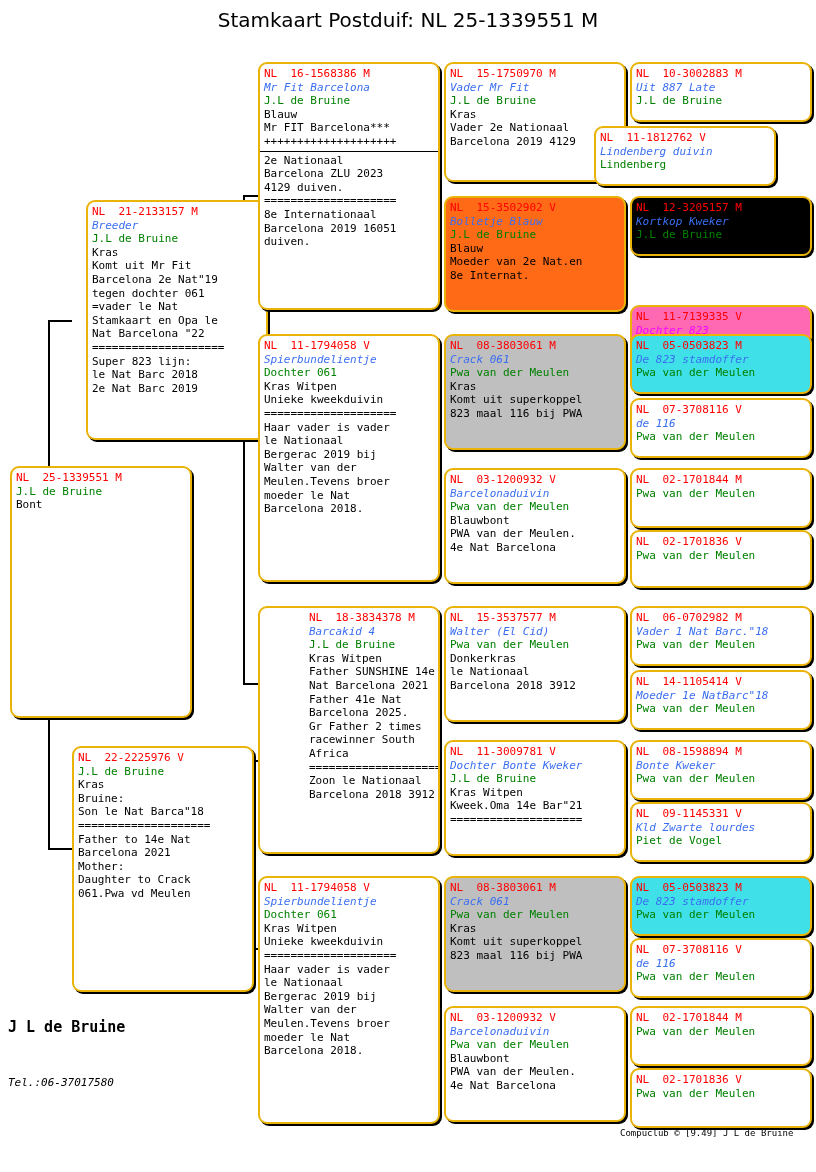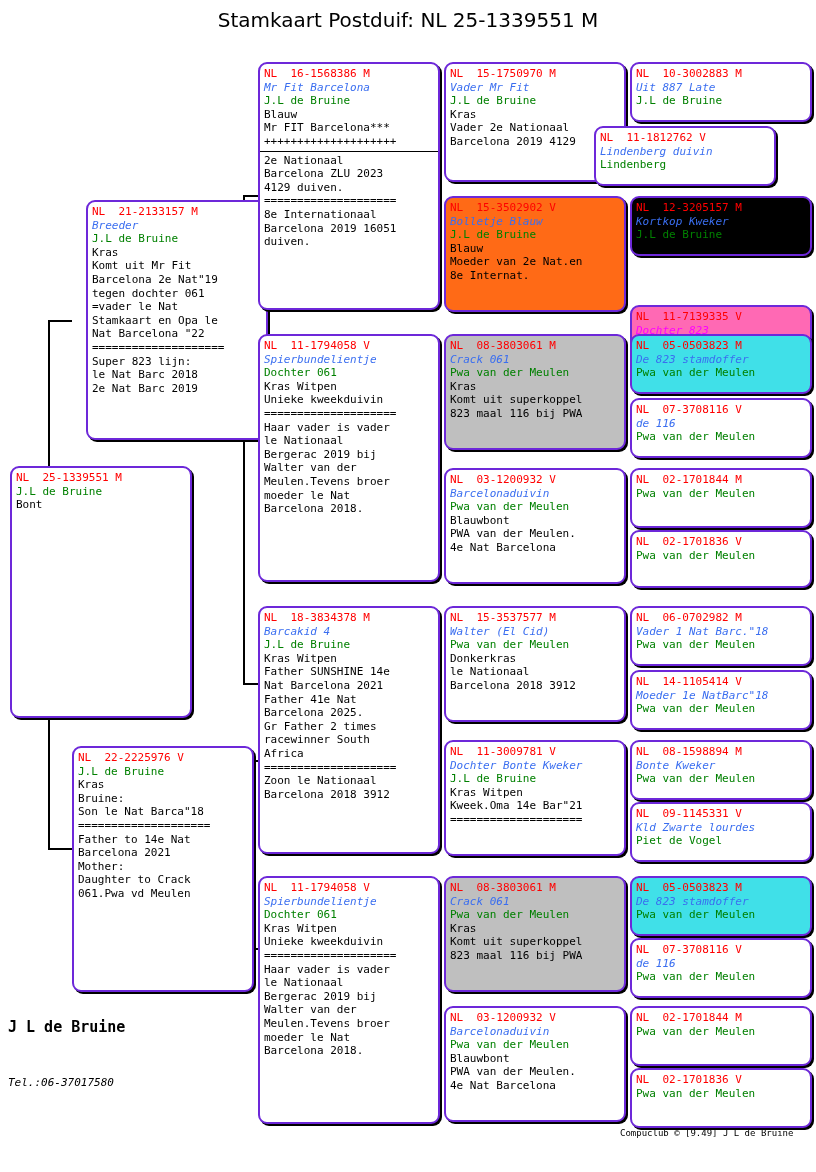--- a/index.html
+++ b/index.html
@@ -7,21 +7,21 @@
     width:816px;height:1172px;background:#ffffff;position:relative;
     font-family:"DejaVu Sans Mono","Liberation Mono",monospace;
   }
   #page-title{
     position:absolute;left:0;top:8px;width:816px;text-align:center;
     font-family:"DejaVu Sans","Liberation Sans",sans-serif;
     font-size:20px;color:#000;
   }
   .card{
     position:absolute;box-sizing:border-box;
-    border:2px solid #6d28d9;border-radius:9px;
+    border:2px solid #eab308;border-radius:9px;
     background:#ffffff;overflow:hidden;
     box-shadow:2px 2px 0 #000;
   }
   .card .ln{
     font-size:11px;line-height:13.6px;white-space:pre;
     padding:0 4px;
   }
   .pad{padding-top:3px;padding-bottom:3px;}
   .c-red{color:#ff0000;}
   .c-blue{color:#3a6ef0;font-style:italic;}
@@ -124,21 +124,21 @@
       <div class="ln c-black"></div>
       <div class="ln c-black">====================</div>
       <div class="ln c-black">Haar vader is vader</div>
       <div class="ln c-black">le Nationaal</div>
       <div class="ln c-black">Bergerac 2019 bij</div>
       <div class="ln c-black">Walter van der</div>
       <div class="ln c-black">Meulen.Tevens broer</div>
       <div class="ln c-black">moeder le Nat</div>
       <div class="ln c-black">Barcelona 2018.</div>
     </div>
-    <div class="card pad bg-white" style="left: 258px; top: 606px; width: 182px; height: 248px;">
+    <div class="card pad bg-white" style="left: 258px; top: 606px; width: 182px; height: 248px; padding-left: 45px;">
       <div class="ln c-red">NL  18-3834378 M</div>
       <div class="ln c-blue">Barcakid 4</div>
       <div class="ln c-green">J.L de Bruine</div>
       <div class="ln c-black">Kras Witpen</div>
       <div class="ln c-black">Father SUNSHINE 14e</div>
       <div class="ln c-black">Nat Barcelona 2021</div>
       <div class="ln c-black">Father 41e Nat</div>
       <div class="ln c-black">Barcelona 2025.</div>
       <div class="ln c-black">Gr Father 2 times</div>
       <div class="ln c-black">racewinner South</div>

